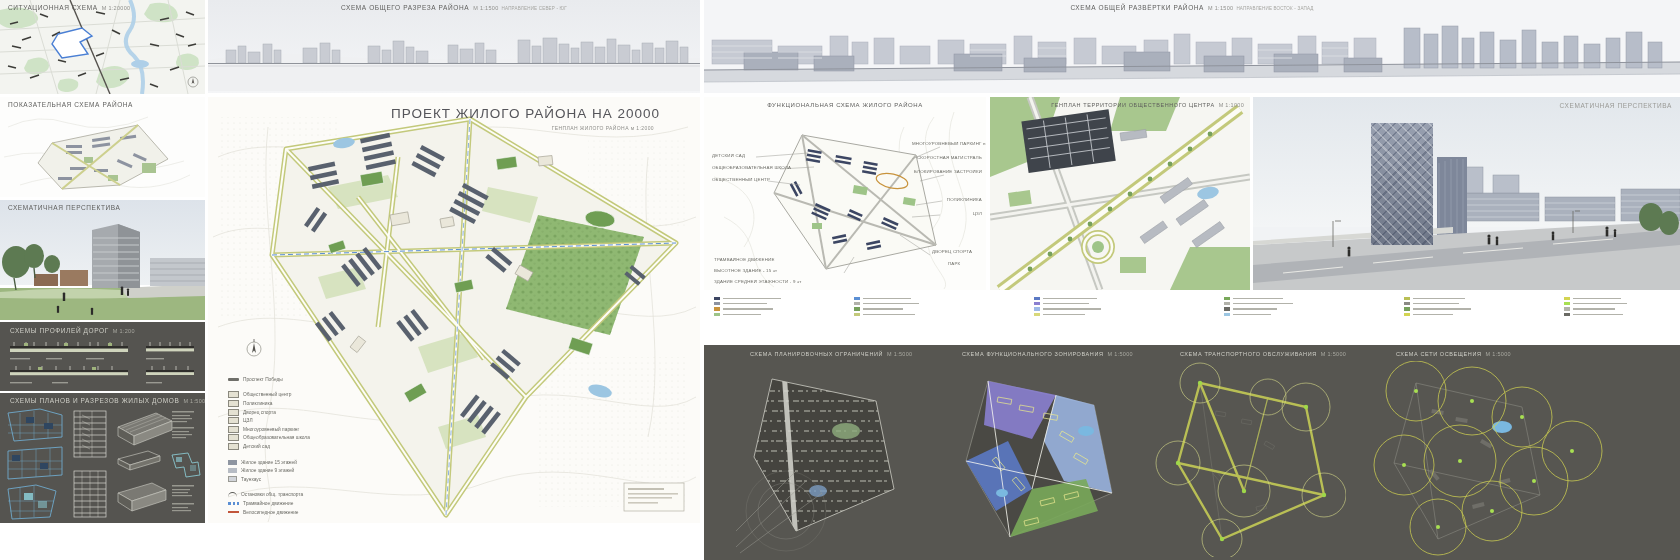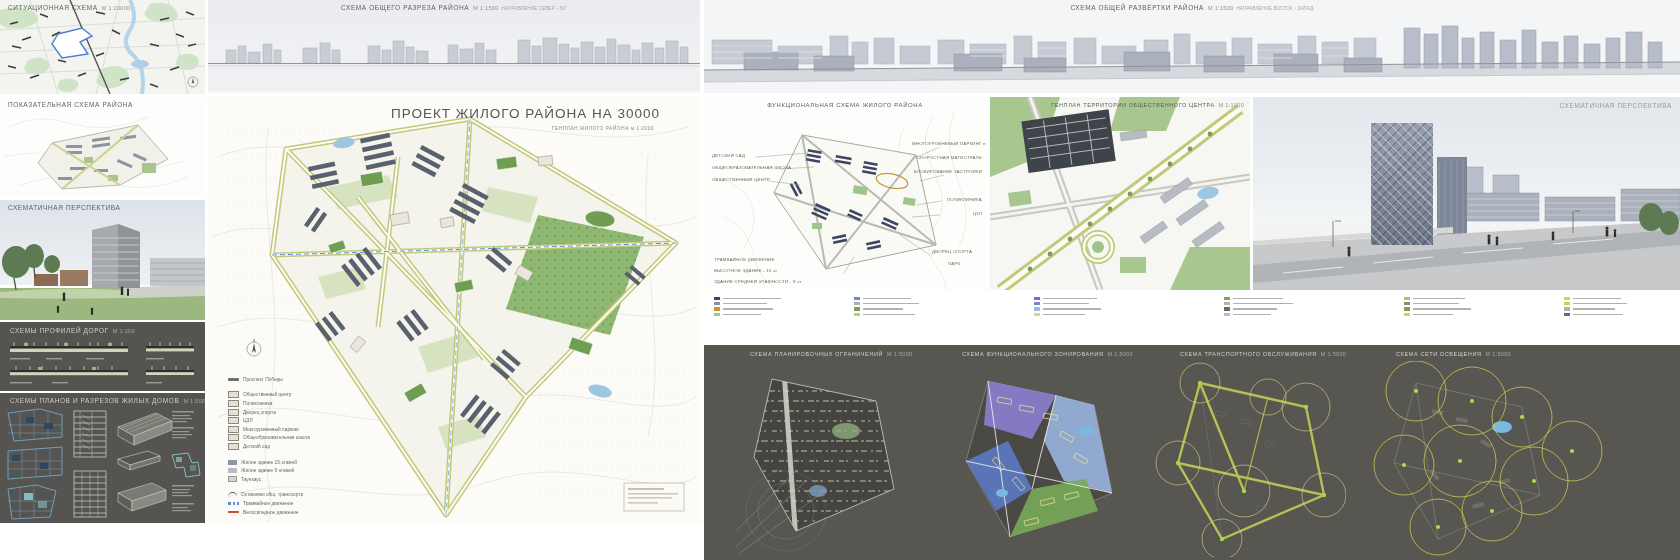--- a/index.html
+++ b/index.html
@@ -402,21 +402,21 @@
           <rect x="447" y="48" width="9" height="15"></rect>
           <rect x="458" y="41" width="12" height="22"></rect>
           <rect x="472" y="47" width="8" height="16"></rect>
       </g>
       <path d="M0,63.5 L492,63.5" stroke="#8f939a" stroke-width="1"></path>
       <path d="M0,66 L492,66" stroke="#c6c9ce" stroke-width=".6"></path>
     </svg>
   </div>
 
   <div class="panel" style="left:208px;top:97px;width:492px;height:426px;background:#fcfbf8;">
-    <div class="big-title" style="right:40px;top:9px;">ПРОЕКТ ЖИЛОГО РАЙОНА НА 30000</div>
+    <div class="big-title" style="right:40px;top:9px;">ПРОЕКТ ЖИЛОГО РАЙОНА НА 20000</div>
     <div class="sub-title" style="right:46px;top:28px;">
       <span>ГЕНПЛАН ЖИЛОГО РАЙОНА</span> <span>м 1:2000</span>
     </div>
     <svg width="492" height="426" viewBox="0 0 492 426">
       <defs>
         <pattern id="dots" width="6" height="6" patternUnits="userSpaceOnUse">
             <circle cx="2" cy="2" r=".6" fill="#d6d3ca"></circle>
           </pattern>
         <pattern id="trees" width="8" height="8" patternUnits="userSpaceOnUse">
             <circle cx="3" cy="3" r="1.6" fill="#76a05c"></circle>

